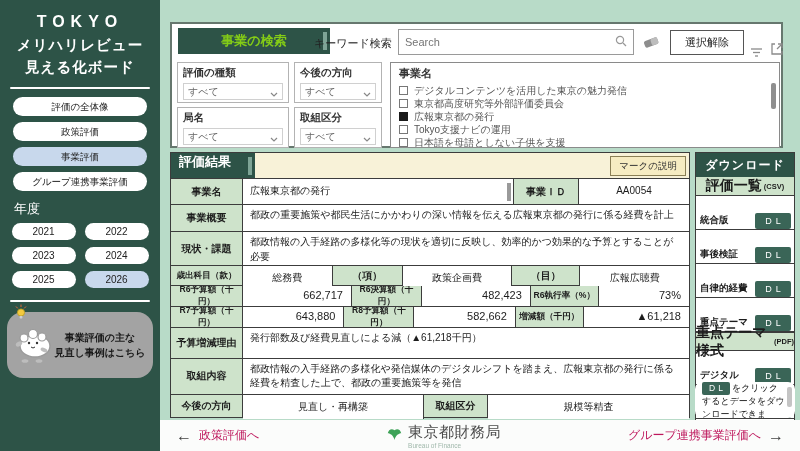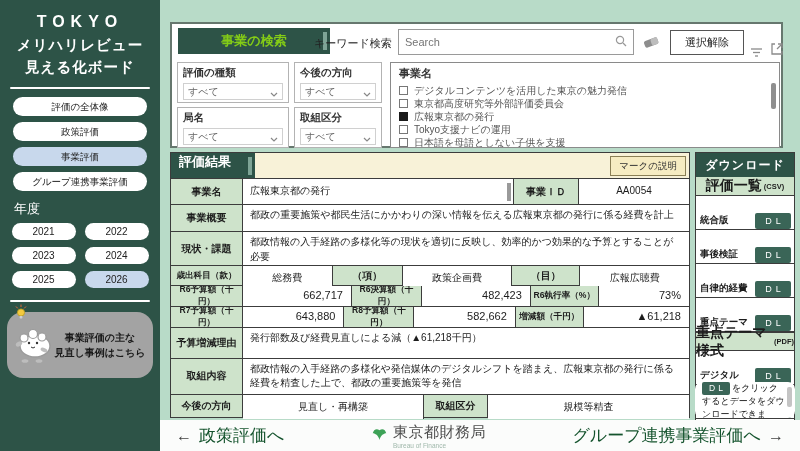--- a/index.html
+++ b/index.html
@@ -113,21 +113,21 @@
              border-radius: 7px; padding: 0 10px 3px 7px; font-size: 9px; color: #222; line-height: 1.35; }
   .dl-chip { display: inline-flex; align-items: center; justify-content: center; background: #3a6557;
              color: #fff; font-size: 8.5px; letter-spacing: 3px; padding: 1px 4px 1px 7px; border-radius: 2px;
              margin-right: 2px; vertical-align: middle; }
 
   
   .footer { position: absolute; left: 160px; top: 420px; width: 640px; height: 31px; background: #fbfcfb;
             display: flex; align-items: center; justify-content: space-between; padding: 0 16px; }
   .foot-link { display: flex; align-items: center; gap: 7px; cursor: pointer; }
   .foot-link .arrow { font-size: 16px; color: #3f3f3f; font-weight: bold; }
-  .foot-link .txt { font-size: 17px; color: #14532d; }
+  .foot-link .txt { font-size: 12px; color: #be185d; }
   .foot-org { display: flex; align-items: center; gap: 5px; }
   .org-txt .name { font-size: 15px; color: #4b4b4b; letter-spacing: 0.5px; }
   .org-txt .sub { font-size: 6.5px; color: #a0b8ab; }
 </style>
 </head>
 <body>
 
 <div class="stage">
 
   <div class="sidebar">

